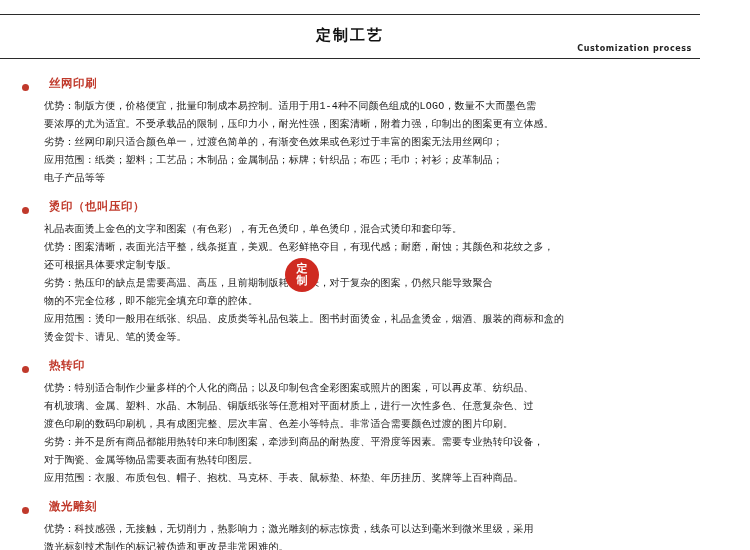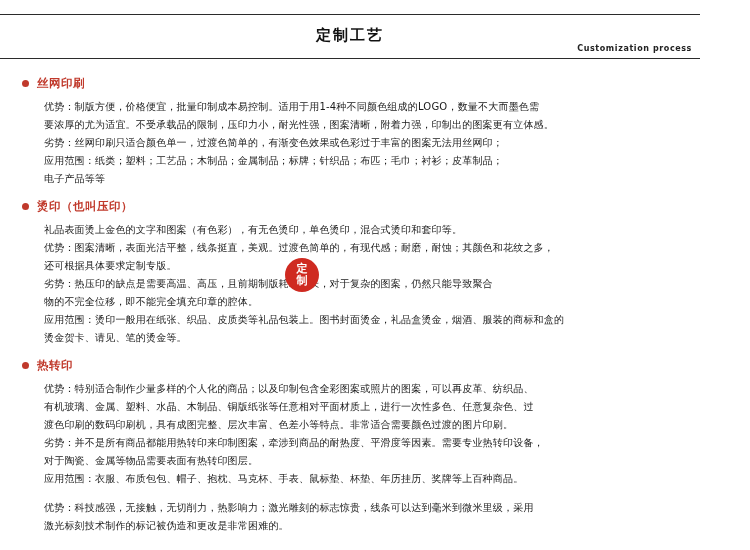--- a/index.html
+++ b/index.html
@@ -64,22 +64,23 @@
   
   .content {
     padding: 14px 22px 0 22px;
     box-sizing: border-box;
   }
   .section {
     margin-bottom: 12px;
   }
   .sec-head {
     display: flex;
-    align-items: center;
+    align-items: flex-end;
     margin-bottom: 7px;
+    gap: 12px;
   }
   .bullet {
     width: 7px;
     height: 7px;
     border-radius: 50%;
     background: #c0392b;
     margin-right: 8px;
     flex: 0 0 auto;
   }
   .sec-title {
@@ -89,20 +90,21 @@
     letter-spacing: 0.5px;
   }
   .para {
     font-size: 10px;
     line-height: 17px;
     color: #1b1b1b;
     margin: 0 0 1px 0;
     padding-left: 22px;
     text-align: justify;
     letter-spacing: 0.2px;
+    font-family: Liberation Mono, monospace;
   }
   
   .watermark {
     position: absolute;
     left: 281px;
     top: 258px;
     display: flex;
     align-items: center;
     pointer-events: none;
   }
@@ -156,21 +158,21 @@
       <p class="para">应用范围：纸类；塑料；工艺品；木制品；金属制品；标牌；针织品；布匹；毛巾；衬衫；皮革制品；</p>
       <p class="para">电子产品等等</p>
     </div>
 
     <div class="section">
       <div class="sec-head">
         <span class="bullet"></span>
         <span class="sec-title">烫印（也叫压印）</span>
       </div>
       <p class="para">礼品表面烫上金色的文字和图案（有色彩），有无色烫印，单色烫印，混合式烫印和套印等。</p>
-      <p class="para">优势：图案清晰，表面光洁平整，线条挺直，美观。过渡色简单的，有现代感；耐磨，耐蚀；其颜色和花纹之多，</p>
+      <p class="para">优势：图案清晰，表面光洁平整，线条挺直，美观。色彩鲜艳夺目，有现代感；耐磨，耐蚀；其颜色和花纹之多，</p>
       <p class="para">还可根据具体要求定制专版。</p>
       <p class="para">劣势：热压印的缺点是需要高温、高压，且前期制版耗时较长，对于复杂的图案，仍然只能导致聚合</p>
       <p class="para">物的不完全位移，即不能完全填充印章的腔体。</p>
       <p class="para">应用范围：烫印一般用在纸张、织品、皮质类等礼品包装上。图书封面烫金，礼品盒烫金，烟酒、服装的商标和盒的</p>
       <p class="para">烫金贺卡、请见、笔的烫金等。</p>
     </div>
 
     <div class="section">
       <div class="sec-head">
         <span class="bullet"></span>
@@ -178,20 +180,24 @@
       </div>
       <p class="para">优势：特别适合制作少量多样的个人化的商品；以及印制包含全彩图案或照片的图案，可以再皮革、纺织品、</p>
       <p class="para">有机玻璃、金属、塑料、水晶、木制品、铜版纸张等任意相对平面材质上，进行一次性多色、任意复杂色、过</p>
       <p class="para">渡色印刷的数码印刷机，具有成图完整、层次丰富、色差小等特点。非常适合需要颜色过渡的图片印刷。</p>
       <p class="para">劣势：并不是所有商品都能用热转印来印制图案，牵涉到商品的耐热度、平滑度等因素。需要专业热转印设备，</p>
       <p class="para">对于陶瓷、金属等物品需要表面有热转印图层。</p>
       <p class="para">应用范围：衣服、布质包包、帽子、抱枕、马克杯、手表、鼠标垫、杯垫、年历挂历、奖牌等上百种商品。</p>
     </div>
 
     <div class="section">
+      <div class="sec-head">
+        <span class="bullet"></span>
+        <span class="sec-title">激光雕刻</span>
+      </div>
       <p class="para">优势：科技感强，无接触，无切削力，热影响力；激光雕刻的标志惊贵，线条可以达到毫米到微米里级，采用</p>
       <p class="para">激光标刻技术制作的标记被伪造和更改是非常困难的。</p>
 
     </div>
 
   </div>
 
   <div class="watermark">
     <span class="wm-seal">
       <span>定</span>

